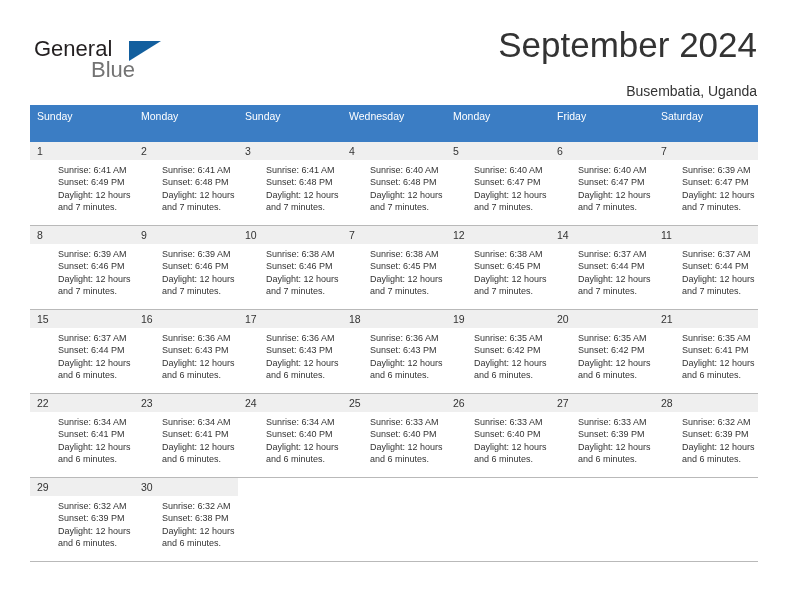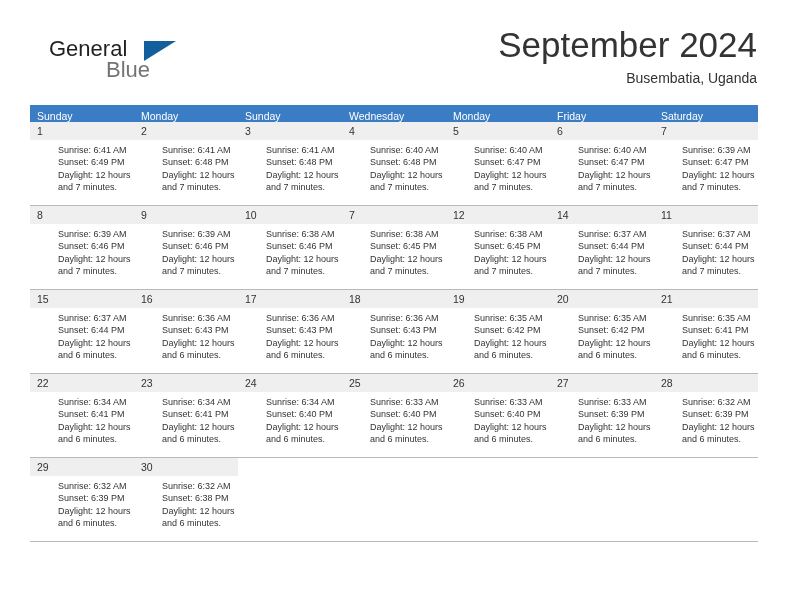--- a/index.html
+++ b/index.html
@@ -24,21 +24,21 @@
   
   .header {
     position: absolute;
     left: 0;
     top: 0;
     width: 792px;
     height: 100px;
   }
   .brand {
     position: absolute;
-    left: 49px;
+    left: 34px;
     top: 36px;
     width: 220px;
     height: 50px;
   }
   .brand-general {
     position: absolute;
     left: 0;
     top: 0;
     font-size: 22px;
     letter-spacing: 0px;
@@ -73,21 +73,21 @@
     font-size: 35px;
     font-weight: normal;
     color: #333333;
     line-height: 34px;
     white-space: nowrap;
   }
   .cal-subtitle {
     font-size: 14px;
     color: #333333;
     line-height: 20px;
-    margin-top: 6px;
+    margin-top: 19px;
     white-space: nowrap;
   }
 
   
   .calendar {
     position: absolute;
     left: 30px;
     top: 105px;
     width: 728px;
   }
@@ -95,21 +95,21 @@
     border-collapse: collapse;
     width: 728px;
     table-layout: fixed;
   }
   table.cal th {
     background: #3b7dc4;
     color: #ffffff;
     font-size: 10.5px;
     font-weight: normal;
     text-align: left;
-    padding: 5px 0 0 7px;
+    padding: 5px 0 20px 7px;
     height: 11px;
     border: none;
   }
   table.cal td {
     vertical-align: top;
     border-bottom: 1px solid #b9b9b9;
     padding: 0;
     height: 83px;
     width: 104px;
   }

